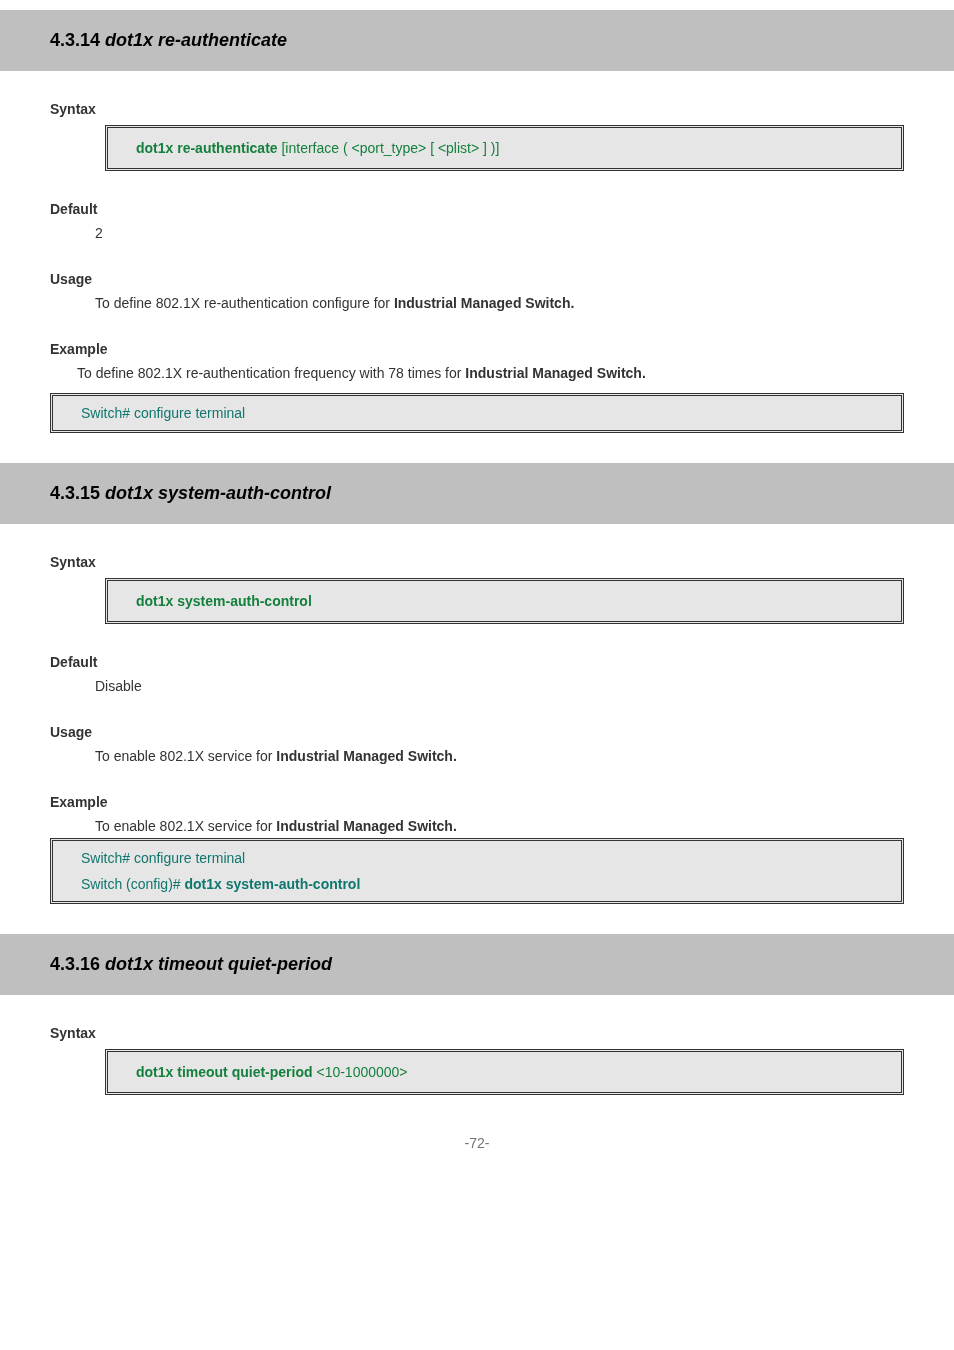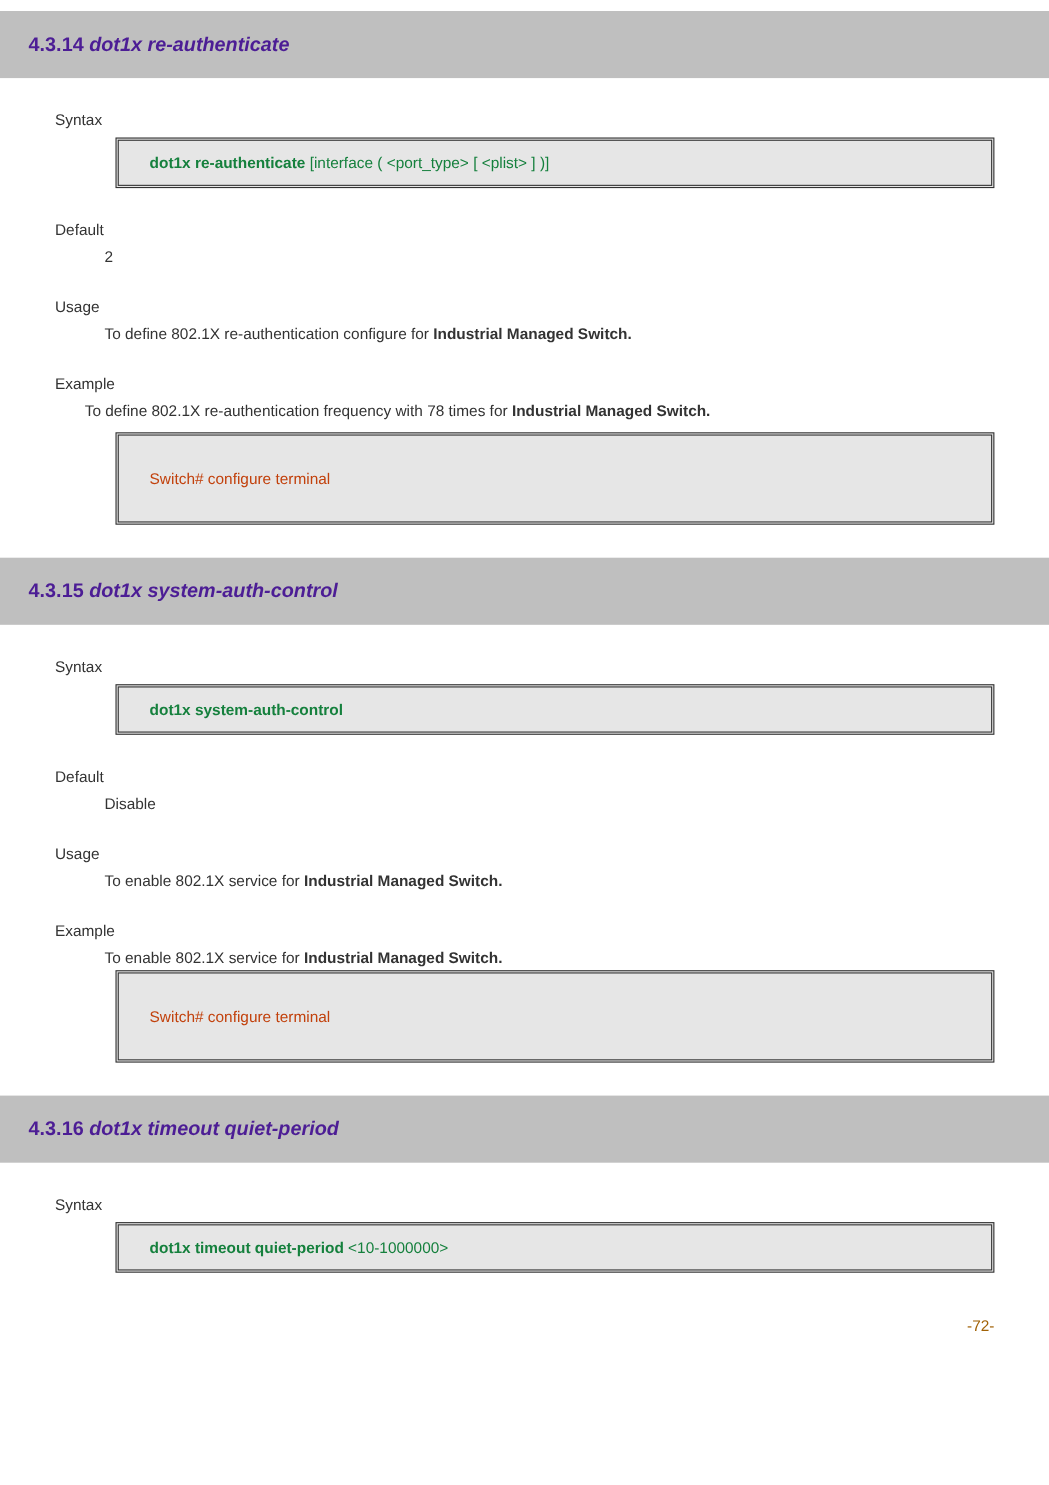--- a/index.html
+++ b/index.html
@@ -12,75 +12,74 @@
       background: #ffffff;
       width: 954px;
       margin: 0 auto;
       padding: 0;
     }
     .page {
       padding: 10px 50px 30px 50px;
     }
     .section-header {
       background: #bfbfbf;
-      padding: 20px 26px;
+      padding: 20px 50px;
       margin: 0 -50px 30px -50px;
       font-size: 18px;
       font-weight: bold;
-      color: #4c1d95;
+      color: #000000;
       font-style: italic;
     }
     .section-header .number {
       font-style: normal;
     }
     .subsection-label {
-      font-weight: normal;
+      font-weight: bold;
       font-size: 14px;
       color: #333333;
       margin-bottom: 8px;
     }
     .code-box {
       background: #e6e6e6;
       border: 3px double #333333;
       padding: 12px 28px;
       margin-left: 55px;
       margin-bottom: 30px;
       font-size: 14px;
       color: #15803d;
     }
     .code-box-lines {
       background: #e6e6e6;
       border: 3px double #333333;
-      padding: 26px 28px;
-      margin-left: 55px;
+      padding: 4px 28px;
       margin-bottom: 30px;
       font-size: 14px;
-      color: #c2410c;
+      color: #0f766e;
     }
     .code-line {
       padding: 5px 0;
     }
     .bold-text {
       font-weight: bold;
     }
     .content-block {
       margin-bottom: 30px;
     }
     .text-content {
       font-size: 14px;
       color: #333333;
       margin-left: 45px;
     }
     .inline-port {
       color: #333333;
     }
     .page-number {
-      text-align: right;
+      text-align: center;
       font-size: 14px;
-      color: #a16207;
+      color: #737373;
       margin-top: 40px;
     }
     .param-row {
       display: flex;
       margin-left: 55px;
       font-size: 14px;
       color: #333333;
     }
     .param-label {
       width: 130px;
@@ -158,20 +157,24 @@
   </div>
 
   <div class="content-block">
     <div class="subsection-label">Example</div>
     <div class="text-content">
       <span>To enable 802.1X service for</span>
       <span class="inline-port bold-text">Industrial Managed Switch.</span>
     </div>
     <div class="code-box-lines" style="margin-top:4px;">
       <div class="code-line">Switch# configure terminal</div>
+      <div class="code-line">
+        <span>Switch (config)#</span>
+        <span class="bold-text">dot1x system-auth-control</span>
+      </div>
     </div>
   </div>
 
   <div class="section-header">
     <span class="number">4.3.16</span>
     <span> <span>dot1x timeout quiet-period</span></span>
   </div>
 
   <div class="content-block">
     <div class="subsection-label">Syntax</div>

